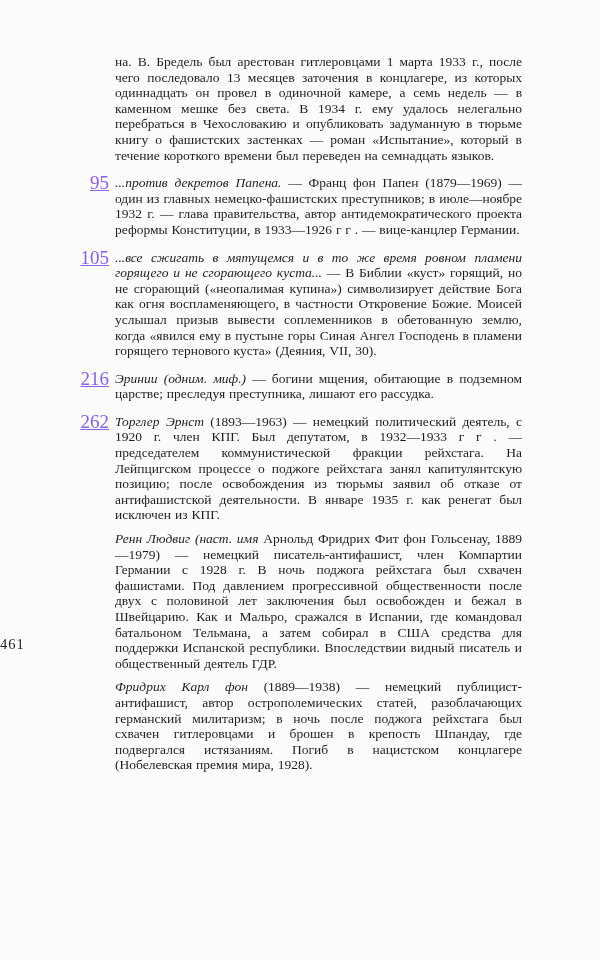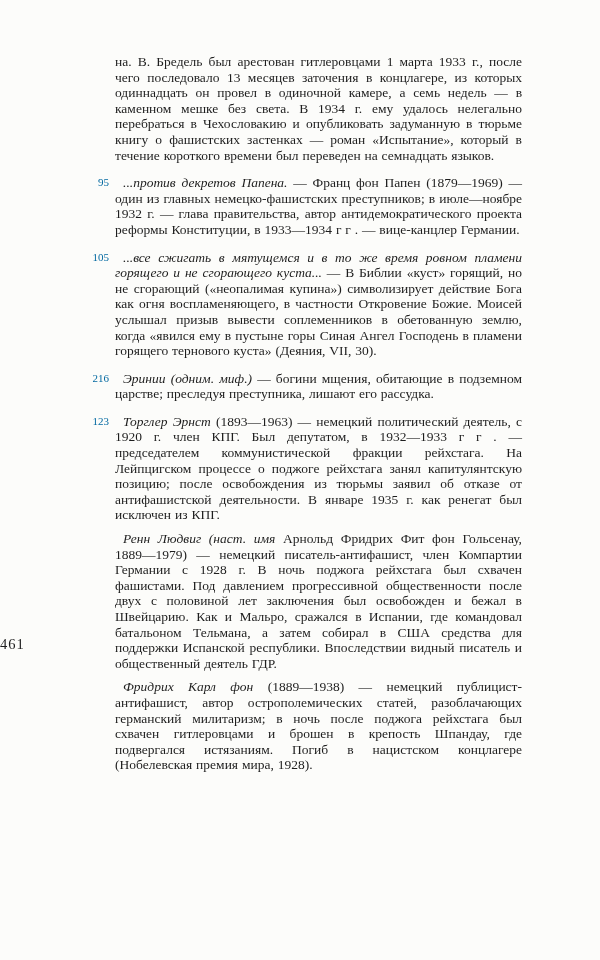--- a/index.html
+++ b/index.html
@@ -34,30 +34,30 @@
   .entry {
     position: relative;
     margin-top: 12px;
   }
   .entry .num {
     position: absolute;
     left: -40px;
     top: 0;
     width: 34px;
     text-align: right;
-    font-size: 11px;
+    font-size: 19px;
     line-height: 15.6px;
-    color: #0369a1;
+    color: #8b5cf6;
+    text-decoration: underline;
   }
   .entry .sub {
     margin-top: 8px;
   }
   i.lead {
     font-style: italic;
-    margin-left: 8px;
   }
   .footer {
     position: absolute;
     left: 0;
     bottom: 38px;
     width: 600px;
     text-align: left;
   }
   .footer .pagenum {
     font-size: 14.5px;
@@ -68,36 +68,36 @@
 </head>
 <body>
 
 <div class="page">
   <div class="text-col">
 
     <p class="para">на. В. Бредель был арестован гитлеровцами 1 марта 1933 г., после чего последовало 13 месяцев заточения в концлагере, из которых одиннадцать он провел в одиночной камере, а семь недель — в каменном мешке без света. В 1934 г. ему удалось нелегально перебраться в Чехословакию и опубликовать задуманную в тюрьме книгу о фашистских застенках — роман «Испытание», который в течение короткого времени был переведен на семнадцать языков.</p>
 
     <div class="entry">
       <span class="num">95</span>
-      <p class="para"><i class="lead">...против декретов Папена.</i><span> — Франц фон Папен (1879—1969) — один из главных немецко-фашистских преступников; в июле—ноябре 1932 г. — глава правительства, автор антидемократического проекта реформы Конституции, в 1933—1934 г г . — вице-канцлер Германии.</span></p>
+      <p class="para"><i class="lead">...против декретов Папена.</i><span> — Франц фон Папен (1879—1969) — один из главных немецко-фашистских преступников; в июле—ноябре 1932 г. — глава правительства, автор антидемократического проекта реформы Конституции, в 1933—1926 г г . — вице-канцлер Германии.</span></p>
     </div>
 
 
     <div class="entry">
       <span class="num">105</span>
       <p class="para"><i class="lead">...все сжигать в мятущемся и в то же время ровном пламени горящего и не сгорающего куста...</i><span> — В Библии «куст» горящий, но не сгорающий («неопалимая купина») символизирует действие Бога как огня воспламеняющего, в частности Откровение Божие. Моисей услышал призыв вывести соплеменников в обетованную землю, когда «явился ему в пустыне горы Синая Ангел Господень в пламени горящего тернового куста» (Деяния, VII, 30).</span></p>
     </div>
 
     <div class="entry">
       <span class="num">216</span>
       <p class="para"><i class="lead">Эринии (одним. миф.)</i><span> — богини мщения, обитающие в подземном царстве; преследуя преступника, лишают его рассудка.</span></p>
     </div>
 
     <div class="entry">
-      <span class="num">123</span>
+      <span class="num">262</span>
       <p class="para"><i class="lead">Торглер Эрнст</i><span> (1893—1963) — немецкий политический деятель, с 1920 г. член КПГ. Был депутатом, в 1932—1933 г г . — председателем коммунистической фракции рейхстага. На Лейпцигском процессе о поджоге рейхстага занял капитулянтскую позицию; после освобождения из тюрьмы заявил об отказе от антифашистской деятельности. В январе 1935 г. как ренегат был исключен из КПГ.</span></p>
       <p class="para sub"><i class="lead">Ренн Людвиг (наст. имя</i><span> Арнольд Фридрих Фит фон Гольсенау, 1889—1979) — немецкий писатель-антифашист, член Компартии Германии с 1928 г. В ночь поджога рейхстага был схвачен фашистами. Под давлением прогрессивной общественности после двух с половиной лет заключения был освобожден и бежал в Швейцарию. Как и Мальро, сражался в Испании, где командовал батальоном Тельмана, а затем собирал в США средства для поддержки Испанской республики. Впоследствии видный писатель и общественный деятель ГДР.</span></p>
       <p class="para sub"><i class="lead">Фридрих Карл фон</i><span> (1889—1938) — немецкий публицист-антифашист, автор острополемических статей, разоблачающих германский милитаризм; в ночь после поджога рейхстага был схвачен гитлеровцами и брошен в крепость Шпандау, где подвергался истязаниям. Погиб в нацистском концлагере (Нобелевская премия мира, 1928).</span></p>
     </div>
 
   </div>
 
   <div class="footer">
     <span class="pagenum">461</span>
   </div>

